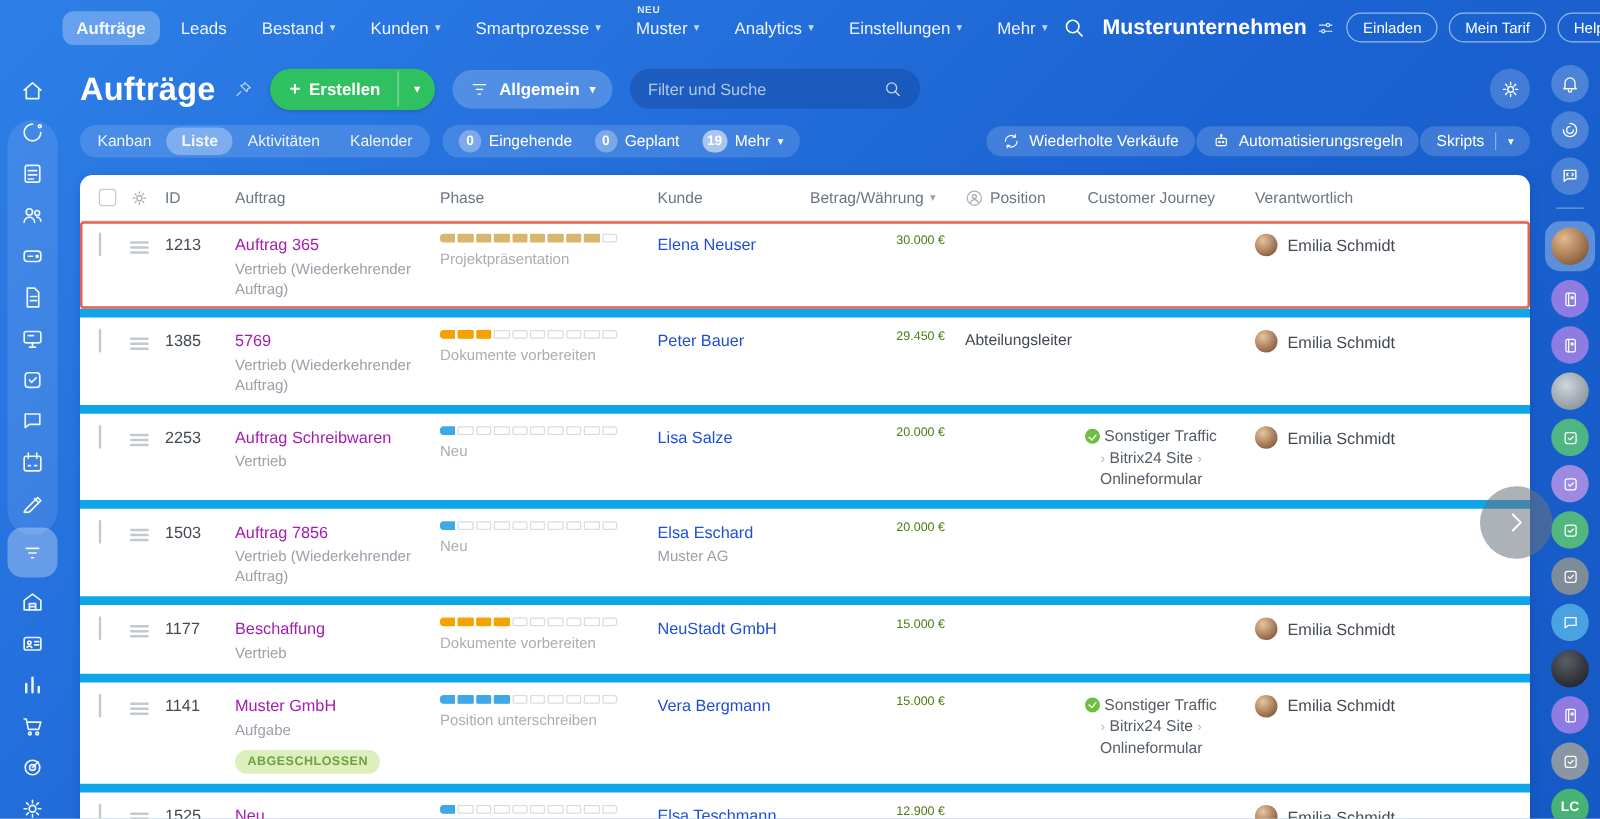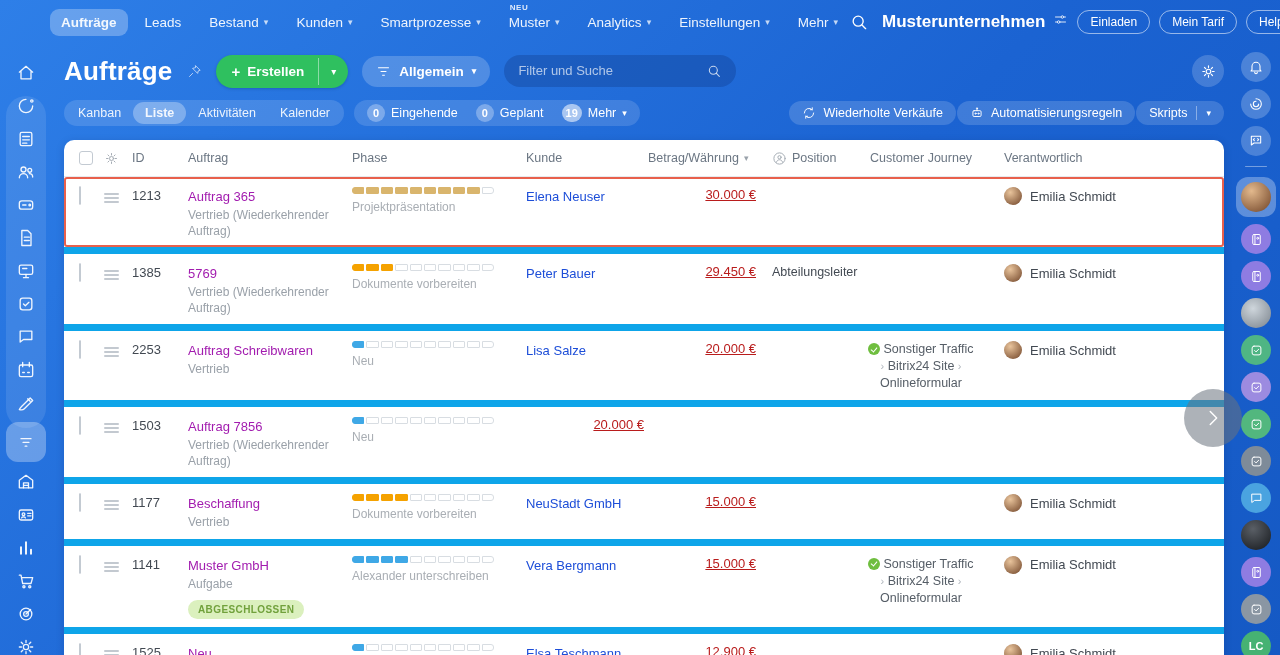--- a/index.html
+++ b/index.html
@@ -16,21 +16,21 @@
   
   .topbar { height:44px; display:flex; align-items:center; padding:0 14px 0 16px; }
   .burger { width:22px; height:22px; color:#fff; cursor:pointer; }
   .nav { display:flex; align-items:center; gap:6px; margin-left:34px; }
   .nav-item { position:relative; font-size:13.5px; color:rgba(255,255,255,.92); padding:6px 11px; border-radius:9px; cursor:pointer; white-space:nowrap; display:flex; align-items:center; gap:5px; }
   .nav-item.active { background:rgba(255,255,255,.28); font-weight:bold; }
   .nav-item .chev { font-size:9px; opacity:.8; }
   .nav-item .neu { position:absolute; top:-6px; left:12px; font-size:8px; font-weight:bold; letter-spacing:.5px; color:rgba(255,255,255,.85); }
   .top-right { margin-left:auto; display:flex; align-items:center; gap:9px; }
   .search-ic { width:20px; height:20px; color:#fff; cursor:pointer; margin-right:4px; }
-  .company { display:flex; align-items:flex-start; gap:8px; font-size:17px; font-weight:bold; cursor:pointer; }
+  .company { display:flex; align-items:center; gap:8px; font-size:17px; font-weight:bold; cursor:pointer; }
   .company .ic { width:15px; height:15px; opacity:.85; }
   .pill { border:1px solid rgba(255,255,255,.55); border-radius:14px; padding:4px 12px; font-size:12px; color:#fff; cursor:pointer; white-space:nowrap; }
 
   
   .leftrail { position:absolute; left:0; top:44px; bottom:0; width:52px; display:flex; flex-direction:column; align-items:center; padding-top:12px; }
   .leftrail .group-bg { position:absolute; left:6px; top:52px; width:40px; height:332px; background:rgba(255,255,255,.10); border-radius:22px; }
   .rail-item { position:relative; width:40px; height:33px; display:flex; align-items:center; justify-content:center; color:rgba(255,255,255,.92); cursor:pointer; flex:0 0 auto; }
   .rail-item .ic { width:20px; height:20px; }
   .rail-item.active { background:rgba(255,255,255,.30); border-radius:12px; height:40px; margin:3px 0; }
 
@@ -52,21 +52,21 @@
   .page-head { display:flex; align-items:center; height:54px; gap:14px; }
   .page-title { font-size:26px; font-weight:bold; letter-spacing:.2px; }
   .pin { width:15px; height:15px; color:rgba(255,255,255,.65); cursor:pointer; }
   .btn-create { display:flex; align-items:center; background:#2fc05f; border-radius:18px; overflow:hidden; cursor:pointer; box-shadow:0 1px 3px rgba(0,40,90,.25); }
   .btn-create .main { display:flex; align-items:center; gap:7px; font-size:13.5px; font-weight:bold; padding:8px 14px 8px 16px; }
   .btn-create .plus { font-size:15px; font-weight:bold; }
   .btn-create .dd { border-left:1px solid rgba(255,255,255,.45); padding:8px 12px; font-size:10px; }
   .btn-filter { display:flex; align-items:center; gap:8px; background:rgba(255,255,255,.20); border-radius:18px; padding:8px 14px; font-size:13.5px; font-weight:bold; cursor:pointer; }
   .btn-filter .ic { width:15px; height:15px; }
   .btn-filter .chev { font-size:9px; }
-  .searchbox { display:flex; align-items:flex-start; background:rgba(9,48,120,.28); border-radius:18px; padding:8px 14px; width:232px; cursor:text;gap:38px; }
+  .searchbox { display:flex; align-items:center; background:rgba(9,48,120,.28); border-radius:18px; padding:8px 14px; width:232px; cursor:text;gap:38px; }
   .searchbox .ph { font-size:13px; color:rgba(255,255,255,.65); flex:1; }
   .searchbox .ic { width:16px; height:16px; color:rgba(255,255,255,.75); }
   .head-gear { margin-left:auto; width:32px; height:32px; border-radius:50%; background:rgba(255,255,255,.18); display:flex; align-items:center; justify-content:center; cursor:pointer; }
   .head-gear .ic { width:17px; height:17px; }
 
   .toolbar { display:flex; align-items:center; height:26px; margin:2px 0 14px; }
   .seg-group { display:flex; align-items:center; background:rgba(255,255,255,.14); border-radius:14px; padding:2px; }
   .seg { font-size:12.5px; color:rgba(255,255,255,.9); padding:4px 12px; border-radius:12px; cursor:pointer; white-space:nowrap; }
   .seg.active { background:rgba(255,255,255,.30); font-weight:bold; }
   .cnt-group { display:flex; align-items:center; gap:4px; background:rgba(255,255,255,.14); border-radius:14px; padding:2px 6px; margin-left:10px; height:26px; }
@@ -99,21 +99,21 @@
   .csub { font-size:12px; color:#9aa1a9; margin-top:3px; line-height:1.3; padding-right:14px; }
   .badge { display:inline-block; margin-top:8px; background:#dbf0be; color:#71a13c; font-size:10px; font-weight:bold; letter-spacing:.4px; padding:4px 10px; border-radius:10px; }
   .phase { padding-right:32px; }
   .bar { display:flex; gap:2px; }
   .bar i { flex:1; height:7px; border:1px solid #d8dde2; background:#fff; border-radius:1px; }
   .bar i:first-child { border-radius:3px 0 0 3px; }
   .bar i:last-child { border-radius:0 3px 3px 0; }
   .phase .lbl { font-size:12px; color:#a9aeb4; margin-top:6px; white-space:nowrap; overflow:hidden; }
   .ckunde a { font-size:13px; color:#1d4ed8; text-decoration:none; cursor:pointer; }
   .ckunde .comp { font-size:12px; color:#9aa1a9; margin-top:3px; }
-  .cbetrag { font-size:13px; color:#b91c1c; text-align:right; padding-right:4px;text-decoration:underline; }
+  .cbetrag { font-size:10px; color:#4d7c0f; text-align:right; padding-right:4px; }
   .cpos { font-size:12.5px; color:#424952; padding-left:12px; line-height:1.3; }
   .cjourney { font-size:12.5px; color:#555d66; text-align:center; line-height:1.35; padding:0 4px; }
   .jdot { display:inline-block; width:12px; height:12px; border-radius:50%; background:#6fbe3f; vertical-align:-2px; margin-right:3px; position:relative; }
   .jdot::after { content:""; position:absolute; left:3.5px; top:2.5px; width:3px; height:5px; border:solid #fff; border-width:0 1.6px 1.6px 0; transform:rotate(40deg); }
   .jsep { color:#b0b6bd; font-size:11px; }
   .cresp { display:flex; align-items:center; gap:8px; padding-left:24px; }
   .cresp .av { width:18px; height:18px; border-radius:50%; background:radial-gradient(circle at 35% 30%,#e9c49c,#6e4226); flex:0 0 auto; }
   .cresp .nm { font-size:13px; color:#424952; white-space:nowrap; }
 
   
@@ -734,20 +734,24 @@
               <i></i>
               <i></i>
               <i></i>
               <i></i>
               <i></i>
               <i></i>
               <i></i>
             </div>
       <div class="lbl">Neu</div>
     </div>
+    <div class="ckunde">
+      <a>Elsa Eschard</a>
+      <div class="comp">Muster AG</div>
+    </div>
     <div class="cbetrag">20.000 €</div>
     <div class="cpos"></div>
     <div class="cjourney"></div>
   </div>
 
   <div class="grid row">
     <div><span class="chk"></span></div>
     <div class="drag">
             <i></i>
             <i></i>
@@ -806,21 +810,21 @@
               <i style="background: rgb(63, 168, 230); border-color: rgb(63, 168, 230);"></i>
               <i style="background: rgb(63, 168, 230); border-color: rgb(63, 168, 230);"></i>
               <i style="background: rgb(63, 168, 230); border-color: rgb(63, 168, 230);"></i>
               <i></i>
               <i></i>
               <i></i>
               <i></i>
               <i></i>
               <i></i>
             </div>
-      <div class="lbl">Alexander unterschreiben</div>
+      <div class="lbl">Position unterschreiben</div>
     </div>
     <div class="ckunde">
       <a>Vera Bergmann</a>
       
     </div>
     <div class="cbetrag">15.000 €</div>
     <div class="cpos"></div>
     <div class="cjourney"><span class="jdot"></span><span>Sonstiger Traffic</span> <span class="jsep">›</span> <span>Bitrix24 Site</span> <span class="jsep">›</span> <span>Onlineformular</span></div>
     <div class="cresp">
       <span class="av"></span>

